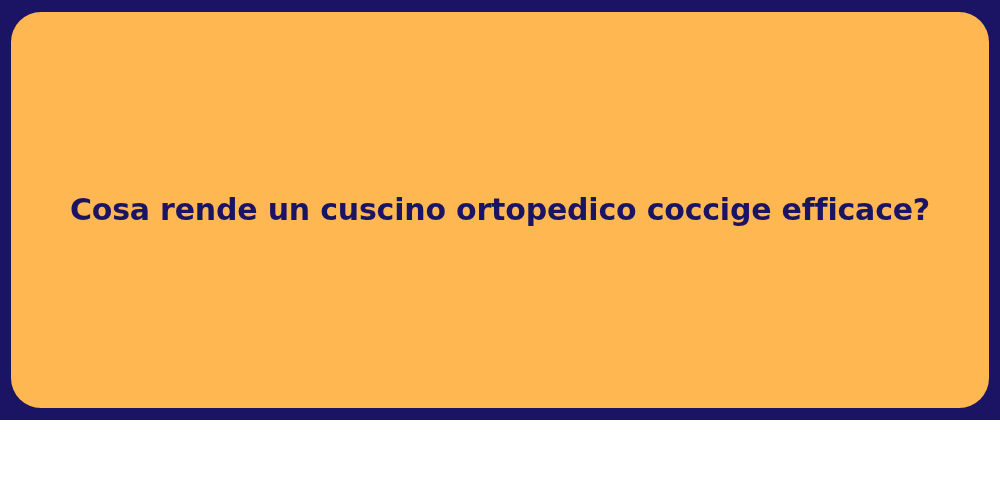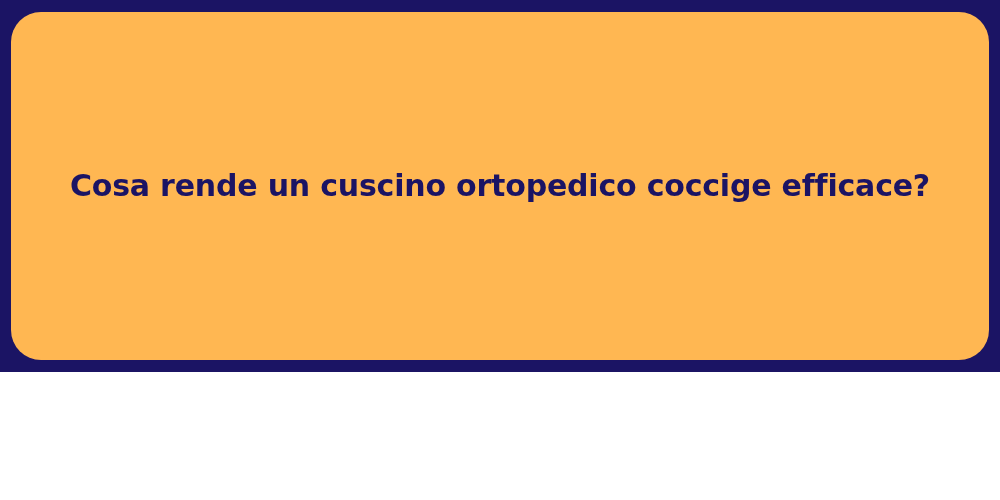--- a/index.html
+++ b/index.html
@@ -9,21 +9,21 @@
   body {
     width: 1000px;
     height: 500px;
     overflow: hidden;
     font-family: "DejaVu Sans", "Liberation Sans", sans-serif;
   }
   .frame {
     position: relative;
     box-sizing: border-box;
     width: 1000px;
-    height: 372px;
+    height: 420px;
     background: #1b1464;
     padding: 12px 11px 12px 11px;
   }
   .panel {
     box-sizing: border-box;
     width: 100%;
     height: 100%;
     background: #ffb752;
     border-radius: 30px;
     display: flex;

